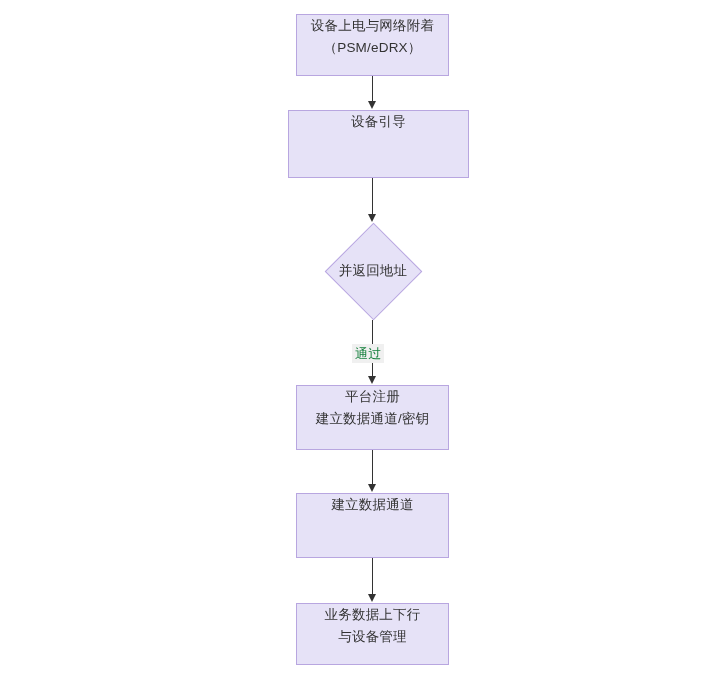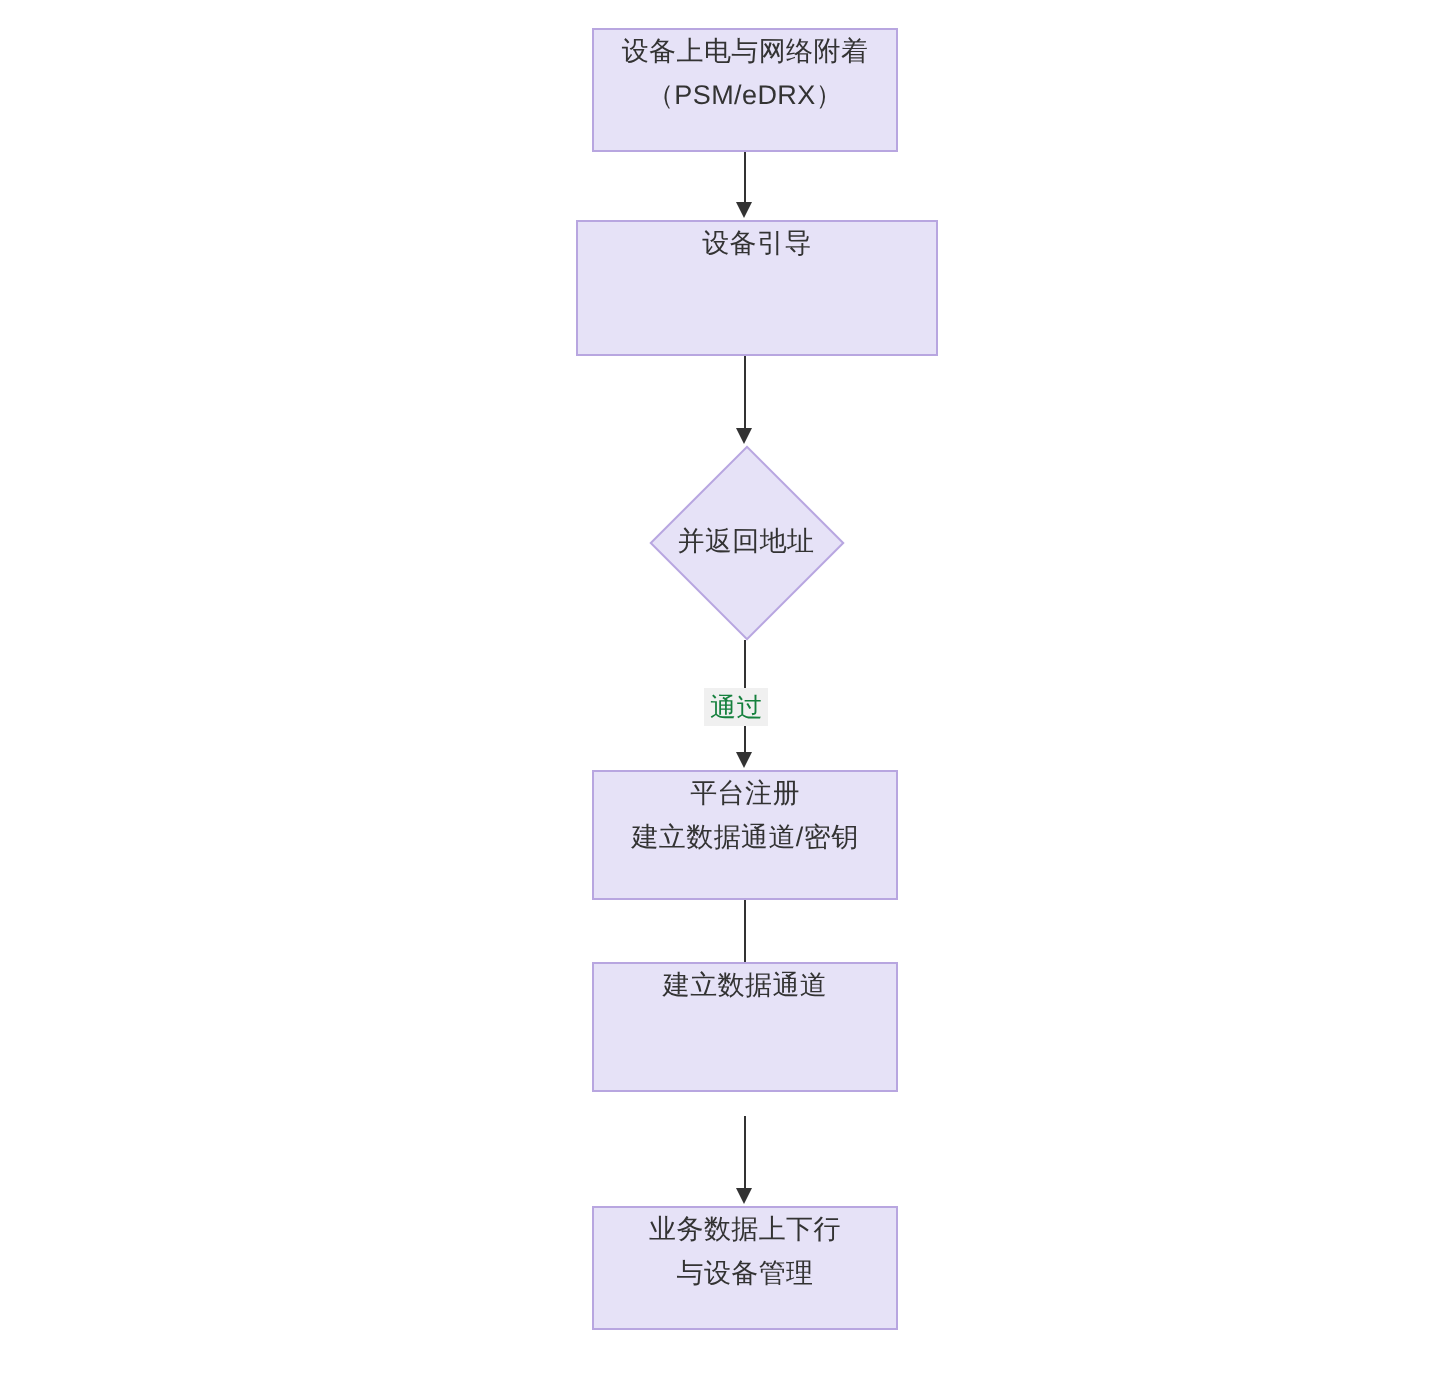--- a/index.html
+++ b/index.html
@@ -124,21 +124,21 @@
   <div class="arrowhead" style="left:368px; top:376px;"></div>
 
   <div class="node" style="left:296px; top:385px; width:153px; height:65px;">
     <span class="line">平台注册</span>
     <span class="line">建立数据通道/密钥</span>
   </div>
 
   <div class="conn" style="left:372px; top:450px; height:35px;"></div>
   <div class="arrowhead" style="left:368px; top:484px;"></div>
 
-  <div class="node" style="left:296px; top:481px; width:153px; height:65px;">
+  <div class="node" style="left:296px; top:493px; width:153px; height:65px;">
     <span class="line">建立数据通道</span>
   </div>
 
   <div class="conn" style="left:372px; top:558px; height:37px;"></div>
   <div class="arrowhead" style="left:368px; top:594px;"></div>
 
   <div class="node" style="left:296px; top:603px; width:153px; height:62px;">
     <span class="line">业务数据上下行</span>
     <span class="line">与设备管理</span>
   </div>

